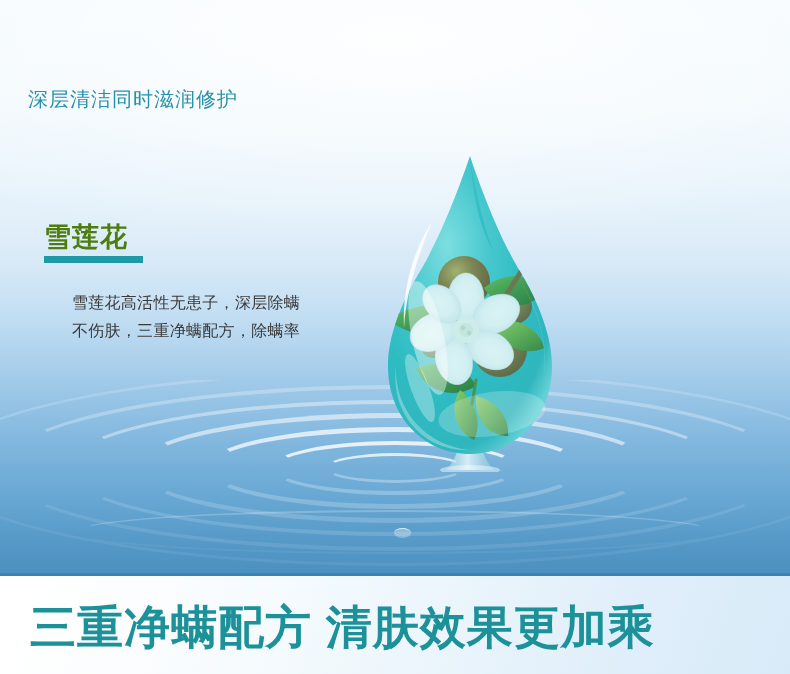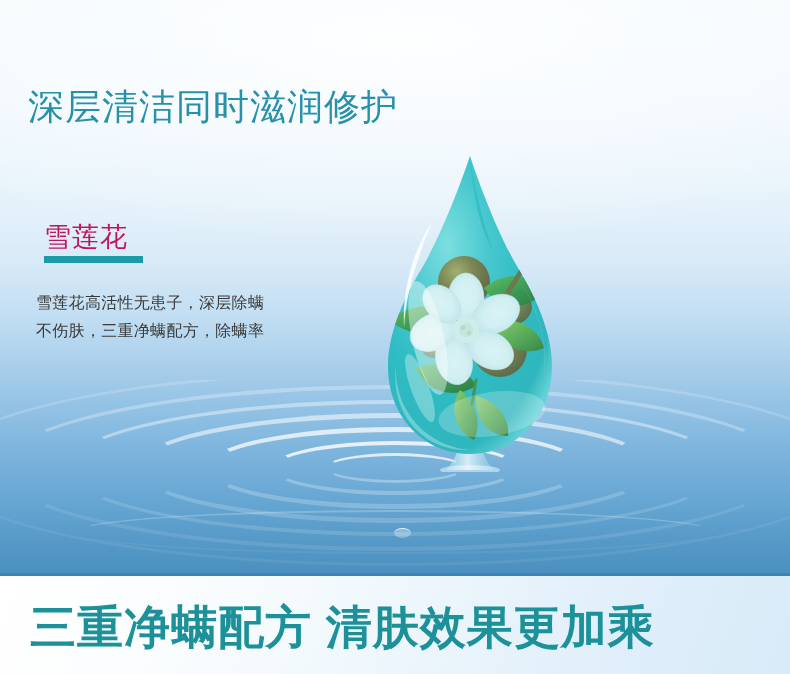--- a/index.html
+++ b/index.html
@@ -140,38 +140,38 @@
     line-height: 1.0;
     letter-spacing: 1px;
     font-weight: bold;
     color: #2691a9;
     white-space: nowrap;
   }
   .subtitle {
     position: absolute;
     left: 28px;
     top: 89px;
-    font-size: 36px;
+    font-size: 20px;
     line-height: 1.0;
     letter-spacing: 1px;
     font-weight: normal;
     color: #2691a9;
     white-space: nowrap;
   }
 
   
   .feature-head {
     position: absolute;
     left: 44px;
     top: 224px;
     font-size: 27px;
     line-height: 1.0;
     letter-spacing: 1px;
-    font-weight: normal;
-    color: #be185d;
+    font-weight: bold;
+    color: #4d7c0f;
     white-space: nowrap;
   }
   .feature-underline {
     position: absolute;
     left: 44px;
     top: 256px;
     width: 99px;
     height: 7px;
     background: #1c9aa8;
   }
@@ -181,20 +181,21 @@
     top: 289px;
     width: 300px;
     font-size: 16px;
     line-height: 28px;
     letter-spacing: 0.3px;
     color: #3a3a3a;
   }
   .feature-body .line {
     display: block;
     white-space: nowrap;
+    text-align: center;
   }
 
   
   .bottom-band {
     position: absolute;
     left: 0;
     top: 576px;
     width: 790px;
     height: 98px;
     background: linear-gradient(110deg,

